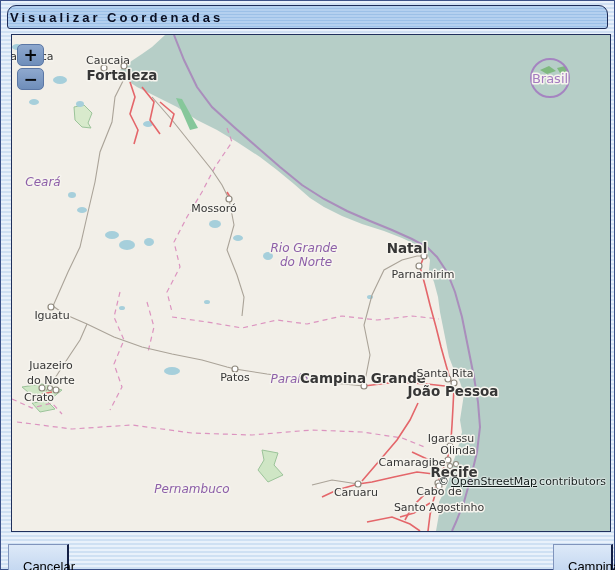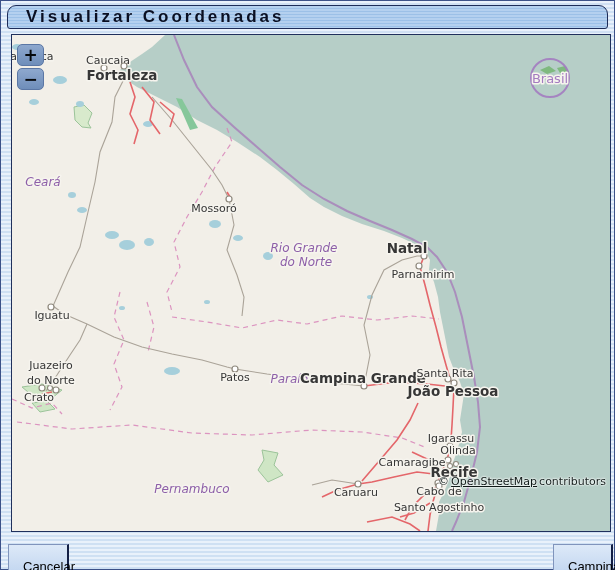--- a/index.html
+++ b/index.html
@@ -4,21 +4,21 @@
 <style>
   html,body{margin:0;padding:0}
   body{width:615px;height:570px;overflow:hidden;font-family:"Liberation Sans",sans-serif}
   .window{position:relative;width:615px;height:570px;box-sizing:border-box;
     background:repeating-linear-gradient(180deg,#e9f1fb 0 2px,#cfe0f3 2px 4px);
     border:1px solid #3c5188}
   .titlebar{position:absolute;left:6px;top:4px;width:601px;height:24px;box-sizing:border-box;
     border:1px solid #1d2c58;border-radius:9px 9px 3px 3px;
     background:repeating-linear-gradient(180deg,#b4d0ef 0 2px,#9cc0e7 2px 3px);
     display:flex;align-items:center}
-  .titlebar span{font-size:17px;font-weight:bold;letter-spacing:3px;color:#0a0f22;margin-left:18px;white-space:nowrap}
+  .titlebar span{font-size:13px;font-weight:bold;letter-spacing:3px;color:#0a0f22;margin-left:2px;white-space:nowrap}
   .map{position:absolute;left:10px;top:33px;width:598px;height:496px;
     border:1px solid #20305c;background:#f2efe8;overflow:hidden}
   .map svg{display:block}
   .zoomctl{position:absolute;left:5px;top:9px;display:flex;flex-direction:column;gap:2px}
   .zoomctl button{width:27px;height:22px;padding:0;
     font-family:"DejaVu Sans",sans-serif;font-weight:900;font-size:17px;line-height:20px;color:#06090c;
     background:linear-gradient(180deg,#8ea8ce,#6f8eba);
     border:1px solid #5b77a5;border-radius:5px;cursor:pointer}
   .attrib{position:absolute;right:4px;top:440px;font-size:11px;color:#141f1d;white-space:nowrap;
     font-family:"DejaVu Sans",sans-serif;

